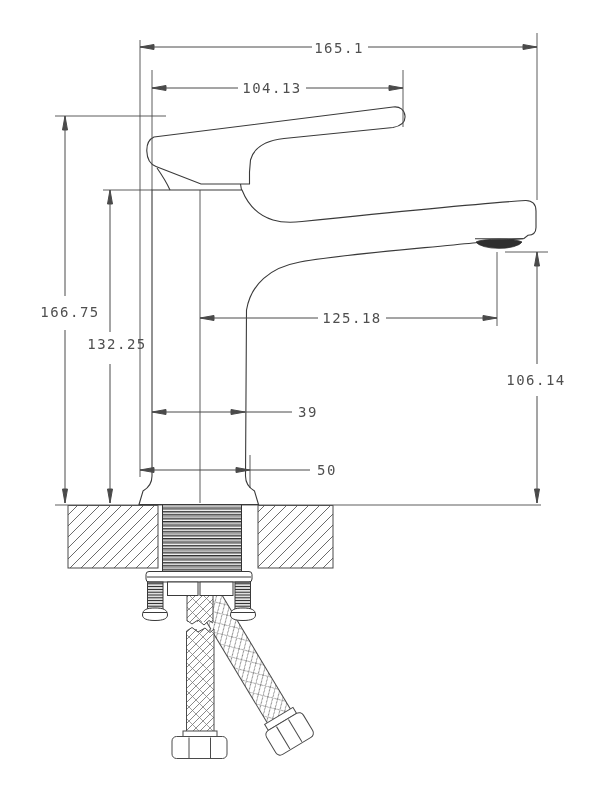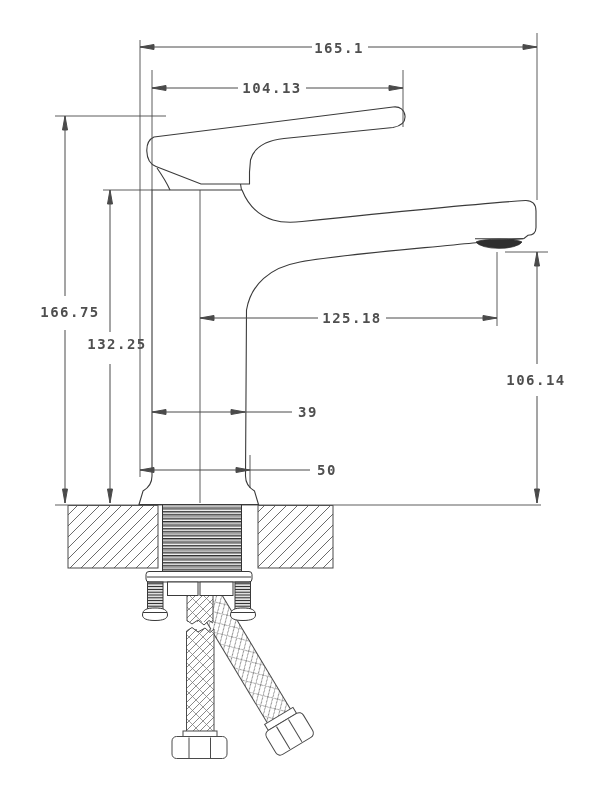--- a/index.html
+++ b/index.html
@@ -1,16 +1,16 @@
 <!DOCTYPE html>
 <html><head>
 <meta charset="utf-8">
 <style>
   html,body{margin:0;padding:0;background:#ffffff;}
-  .stage{position:relative;width:600px;height:800px;background:#f0abfc;overflow:hidden;font-weight:bold;}
+  .stage{position:relative;width:600px;height:800px;background:#f0abfc;overflow:hidden;}
   svg{display:block;}
   text.dim{font-family:"DejaVu Sans Mono","Liberation Mono",monospace;font-size:14px;letter-spacing:1.5px;fill:#4f4f4f;}
 </style>
 </head>
 <body>
 
 <div class="stage">
 <svg width="600" height="800" viewBox="0 0 600 800">
   <defs>
     <pattern id="hatch" width="11" height="11" patternUnits="userSpaceOnUse">

